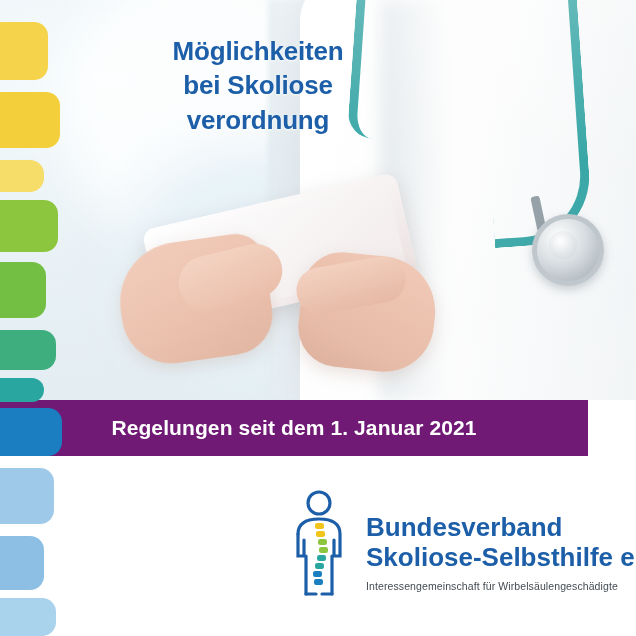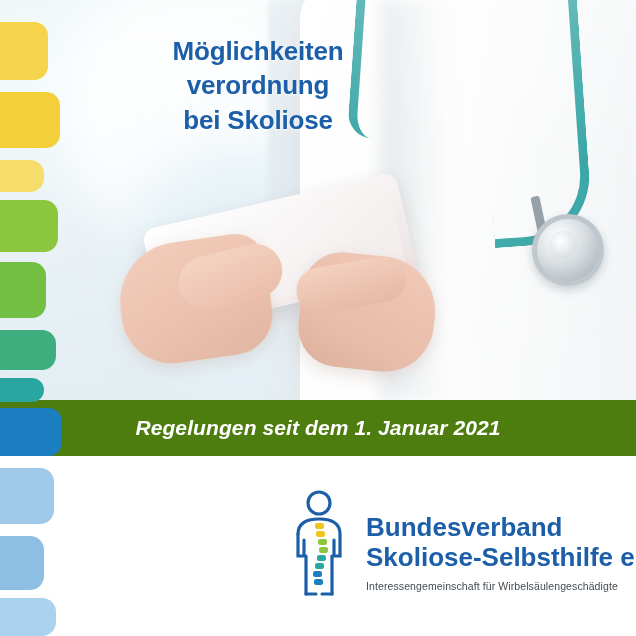--- a/index.html
+++ b/index.html
@@ -213,27 +213,26 @@
     text-align: center;
     letter-spacing: -0.2px;
     text-shadow: 0 1px 3px rgba(255,255,255,0.85);
   }
 
   
   .band {
     position: absolute;
     left: 0;
     top: 400px;
-    width: 636px;
+    width: 588px;
     height: 56px;
-    background: #4d7c0f;
+    background: #701a75;
     display: flex;
     align-items: center;
     justify-content: center;
-    font-style: italic;
   }
   .band-text {
     color: #ffffff;
     font-size: 21px;
     font-weight: bold;
     letter-spacing: 0.1px;
   }
 
   
   .stripes {
@@ -316,22 +315,22 @@
     <div class="hand-left"></div>
     <div class="hand-left-fingers"></div>
     <div class="hand-right"></div>
     <div class="hand-right-fingers"></div>
 
     <div class="photo-veil"></div>
   </div>
 
   <div class="title">
     <div>Möglichkeiten</div>
+    <div>bei Skoliose</div>
     <div>verordnung</div>
-    <div>bei Skoliose</div>
   </div>
 
   <div class="band">
     <span class="band-text">Regelungen seit dem 1. Januar 2021</span>
   </div>
 
   <div class="stripes">
     <div class="stripe" style="top:22px;width:62px;height:58px;background:#f5d34b;"></div>
     <div class="stripe" style="top:92px;width:74px;height:56px;background:#f3cf3c;"></div>
     <div class="stripe" style="top:160px;width:58px;height:32px;background:#f6dd6a;"></div>

